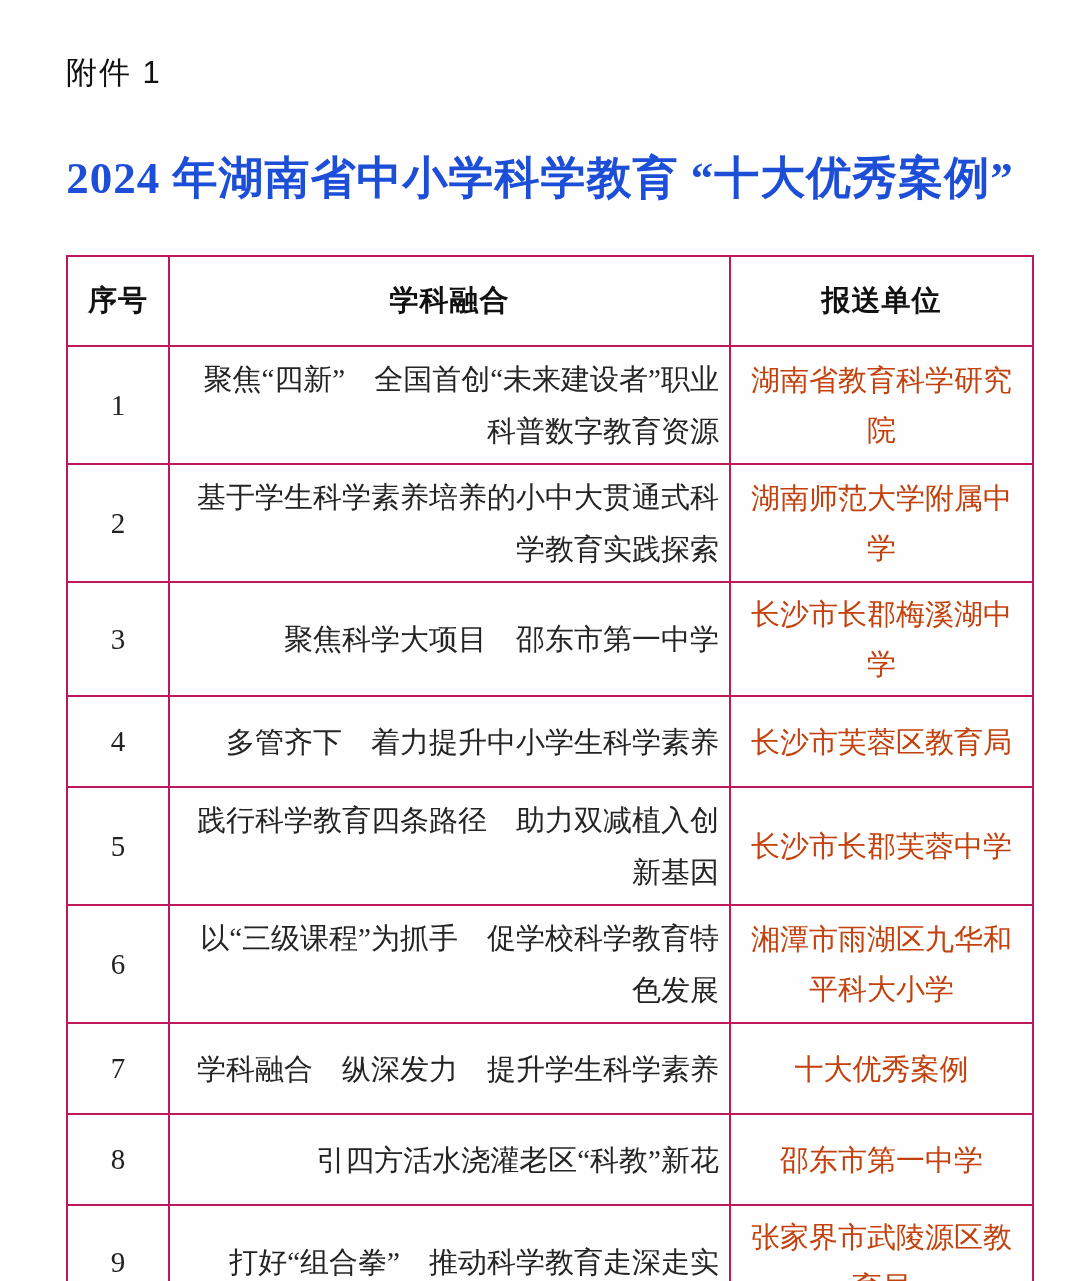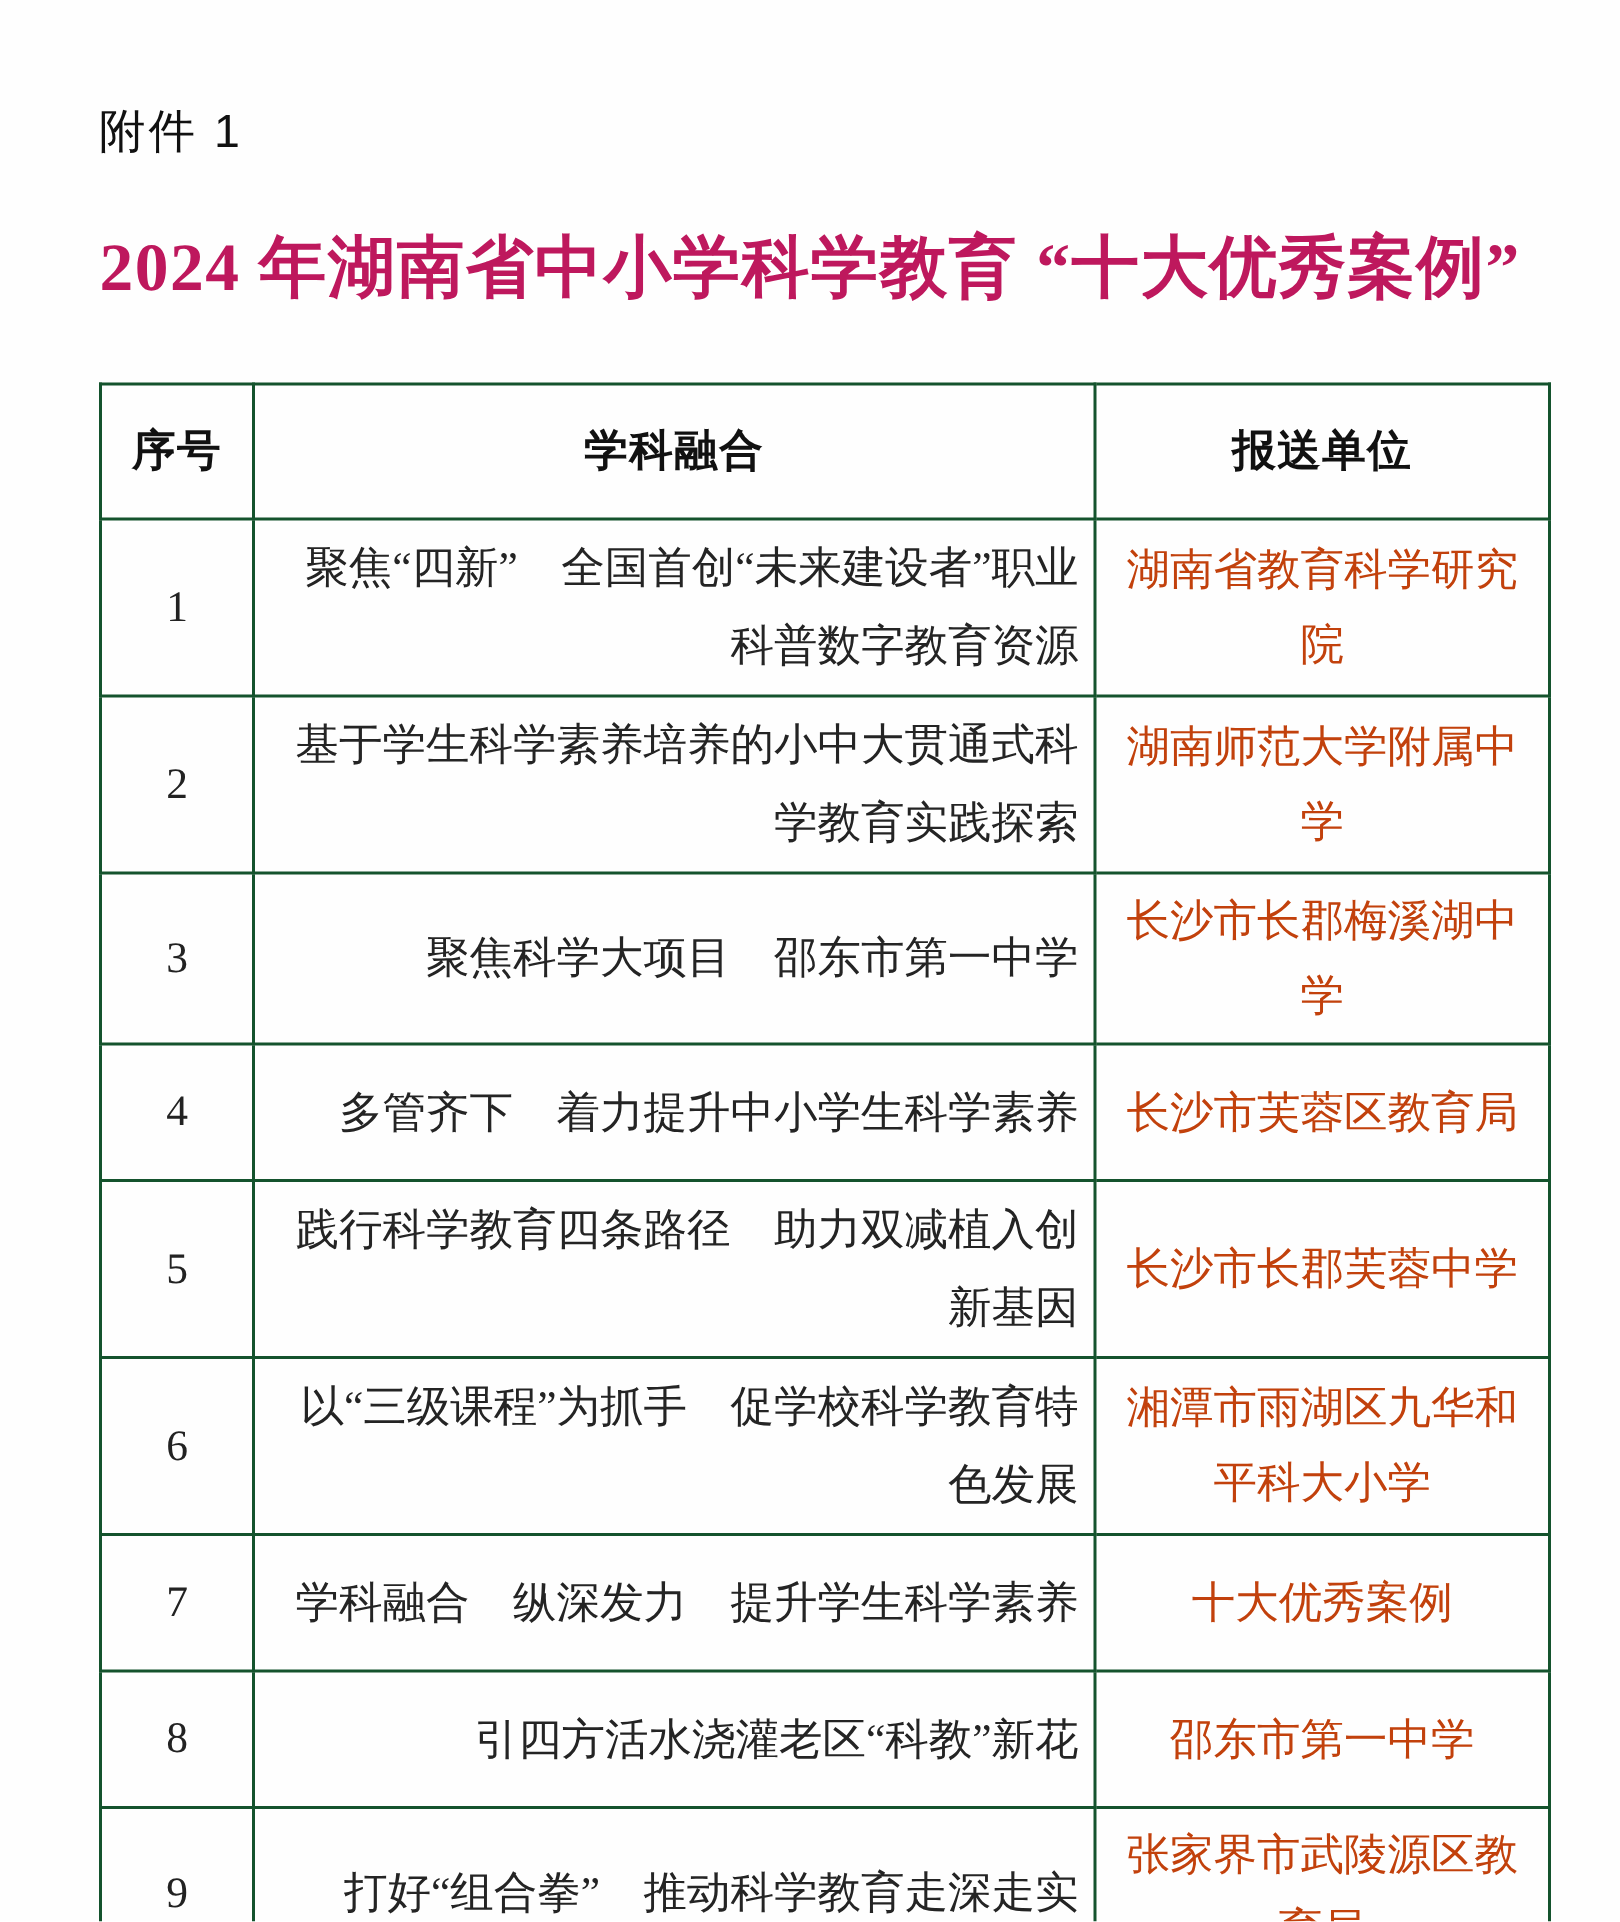--- a/index.html
+++ b/index.html
@@ -18,49 +18,48 @@
     box-sizing: border-box;
   }
   .attachment-label {
     position: absolute;
     top: 52px;
     left: 66px;
     font-family: "Liberation Sans", sans-serif;
     font-size: 31px;
     color: #111111;
     letter-spacing: 2px;
-    margin-top: 15px;
   }
   .doc-title {
     position: absolute;
     top: 148px;
     left: 0;
     width: 1080px;
     text-align: center;
     font-family: "Liberation Serif", "DejaVu Serif", serif;
     font-weight: 700;
     font-size: 45px;
-    color: #be185d;
+    color: #1d4ed8;
     letter-spacing: 1px;
     white-space: nowrap;
   }
   table.cases {
     position: absolute;
     top: 255px;
     left: 66px;
     width: 966px;
     border-collapse: collapse;
     table-layout: fixed;
   }
   table.cases col.c-no   { width: 102px; }
   table.cases col.c-case { width: 561px; }
   table.cases col.c-unit { width: 303px; }
   table.cases th,
   table.cases td {
-    border: 2px solid #14532d;
+    border: 2px solid #be185d;
     padding: 6px 10px;
     vertical-align: middle;
     box-sizing: border-box;
   }
   table.cases thead th {
     height: 90px;
     font-family: "Liberation Sans", sans-serif;
     font-weight: 700;
     font-size: 29px;
     color: #111111;

